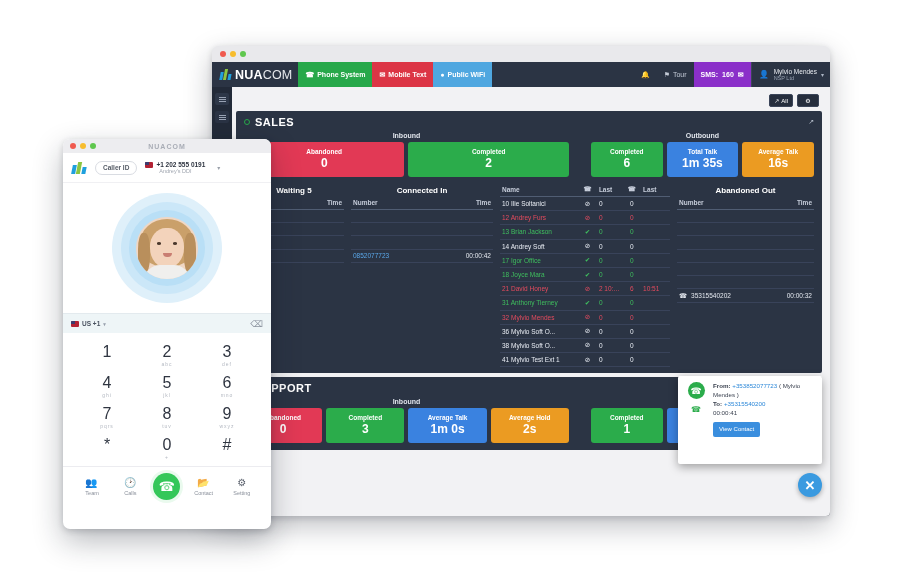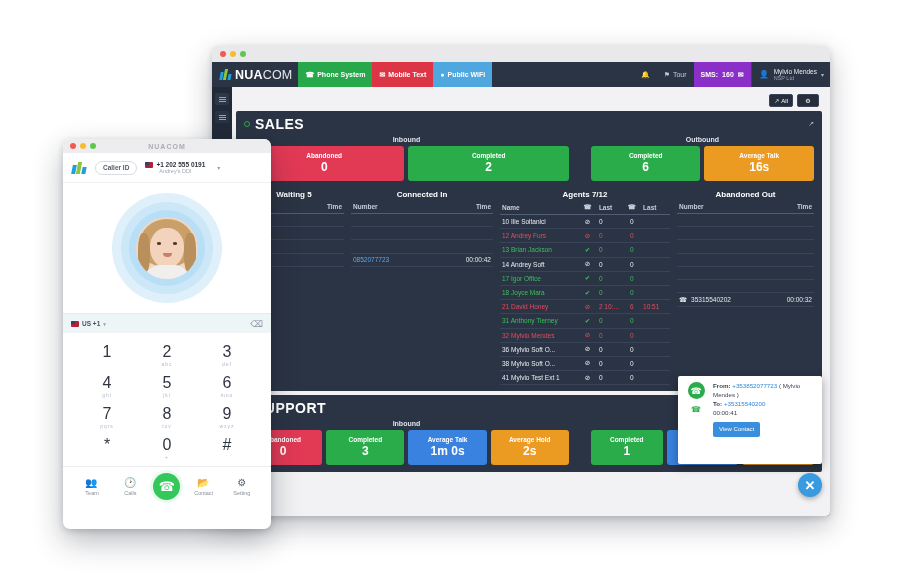--- a/index.html
+++ b/index.html
@@ -70,21 +70,21 @@
   .toolbar { display:flex; justify-content:flex-end; gap:4px; padding:3px 3px 4px 0; background:#f2f2f4; }
   .tb-btn {
     height:13px; min-width:22px; background:#262e3d; border:1px solid #3b4559; border-radius:2px;
     display:flex; align-items:center; justify-content:center; gap:2px; color:#fff; font-size:6px; padding:0 4px;
   }
   .tb-btn .g { font-size:6px; }
 
   .panel { background:#2b3444; border-radius:2px; margin-bottom:4px; }
   .panel-head { display:flex; align-items:center; padding:5px 8px 3px; }
   .panel-dot { width:6px; height:6px; border-radius:50%; border:1.5px solid #27a84a; margin-right:5px; }
-  .panel-title { color:#fff; font-size:14px; font-weight:700; letter-spacing:.5px; }
+  .panel-title { color:#fff; font-size:11px; font-weight:700; letter-spacing:.5px; }
   .panel-expand { margin-left:auto; color:#b7bfcc; font-size:7px; }
 
   .kpi-wrap { display:flex; padding:0 8px 7px; gap:0; }
   .kpi-group { flex:1; }
   .kpi-group.inbound { flex:0 0 57%; }
   .kpi-group.outbound { flex:1; }
   .kpi-grouplabel { text-align:center; color:#dfe3ea; font-size:7px; font-weight:700; padding:1px 0 3px; }
   .kpi-row { display:flex; gap:4px; }
   .kpi {
     flex:1; border-radius:3px; height:35px; display:flex; flex-direction:column;
@@ -325,20 +325,24 @@
                 </div>
             </div>
             <div style="width:22px;flex:none;"></div>
             <div class="kpi-group outbound">
               <div class="kpi-grouplabel">Outbound</div>
               <div class="kpi-row" id="sales-out-kpis">
                   <div class="kpi green">
                     <span class="lab">Completed</span>
                     <span class="val">6</span>
                   </div>
+                  <div class="kpi blue">
+                    <span class="lab">Total Talk</span>
+                    <span class="val">1m 35s</span>
+                  </div>
                   <div class="kpi orange">
                     <span class="lab">Average Talk</span>
                     <span class="val">16s</span>
                   </div>
                 </div>
             </div>
           </div>
 
           <div class="tbl-wrap">
             <div class="col waiting">
@@ -395,21 +399,20 @@
                     </tr>
                     <tr>
                       <td><span class="lnk">0852077723</span></td>
                       <td class="r">00:00:42</td>
                     </tr>
                   </tbody>
               </table>
             </div>
 
             <div class="col agents">
-              <div class="col-title">Agents 7/12</div>
               <table class="grid">
                 <thead>
                     <tr>
                   <th style="width:46%">Name</th>
                   <th class="c" style="width:11%">☎</th>
                   <th style="width:15%">Last</th>
                   <th class="c" style="width:11%">☎</th>
                   <th style="width:17%">Last</th>
                 </tr>
                   </thead>

